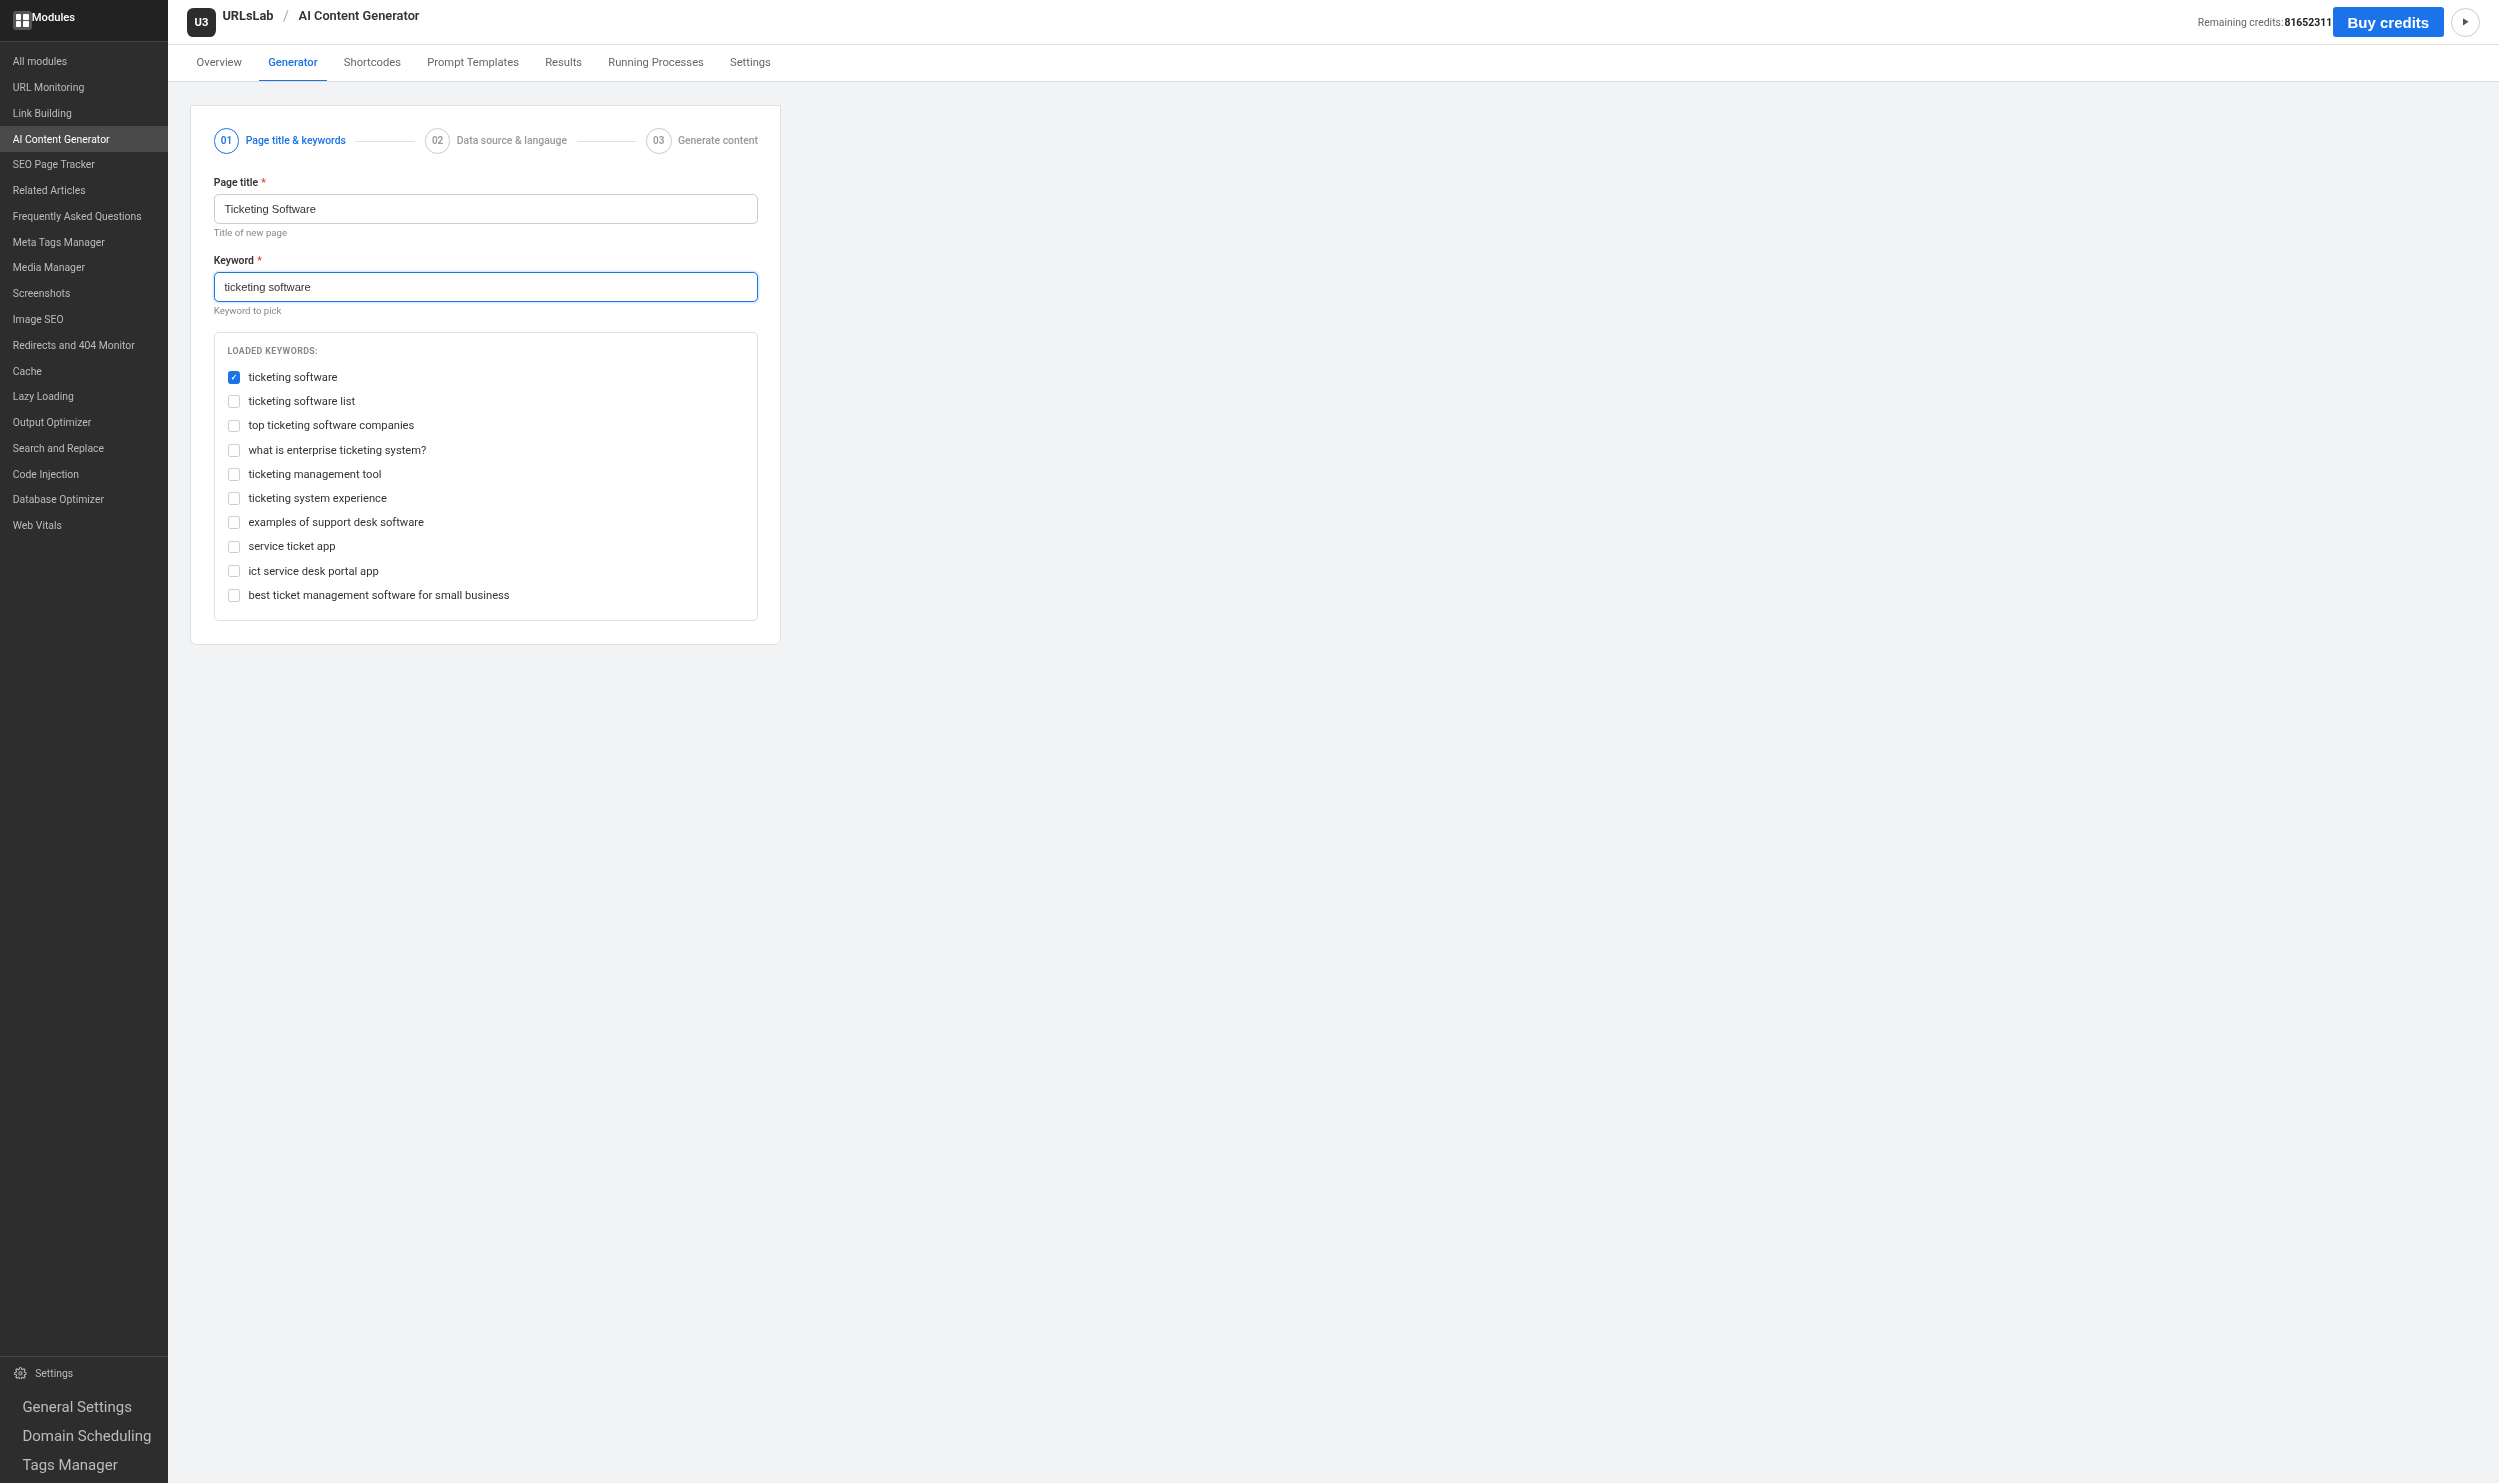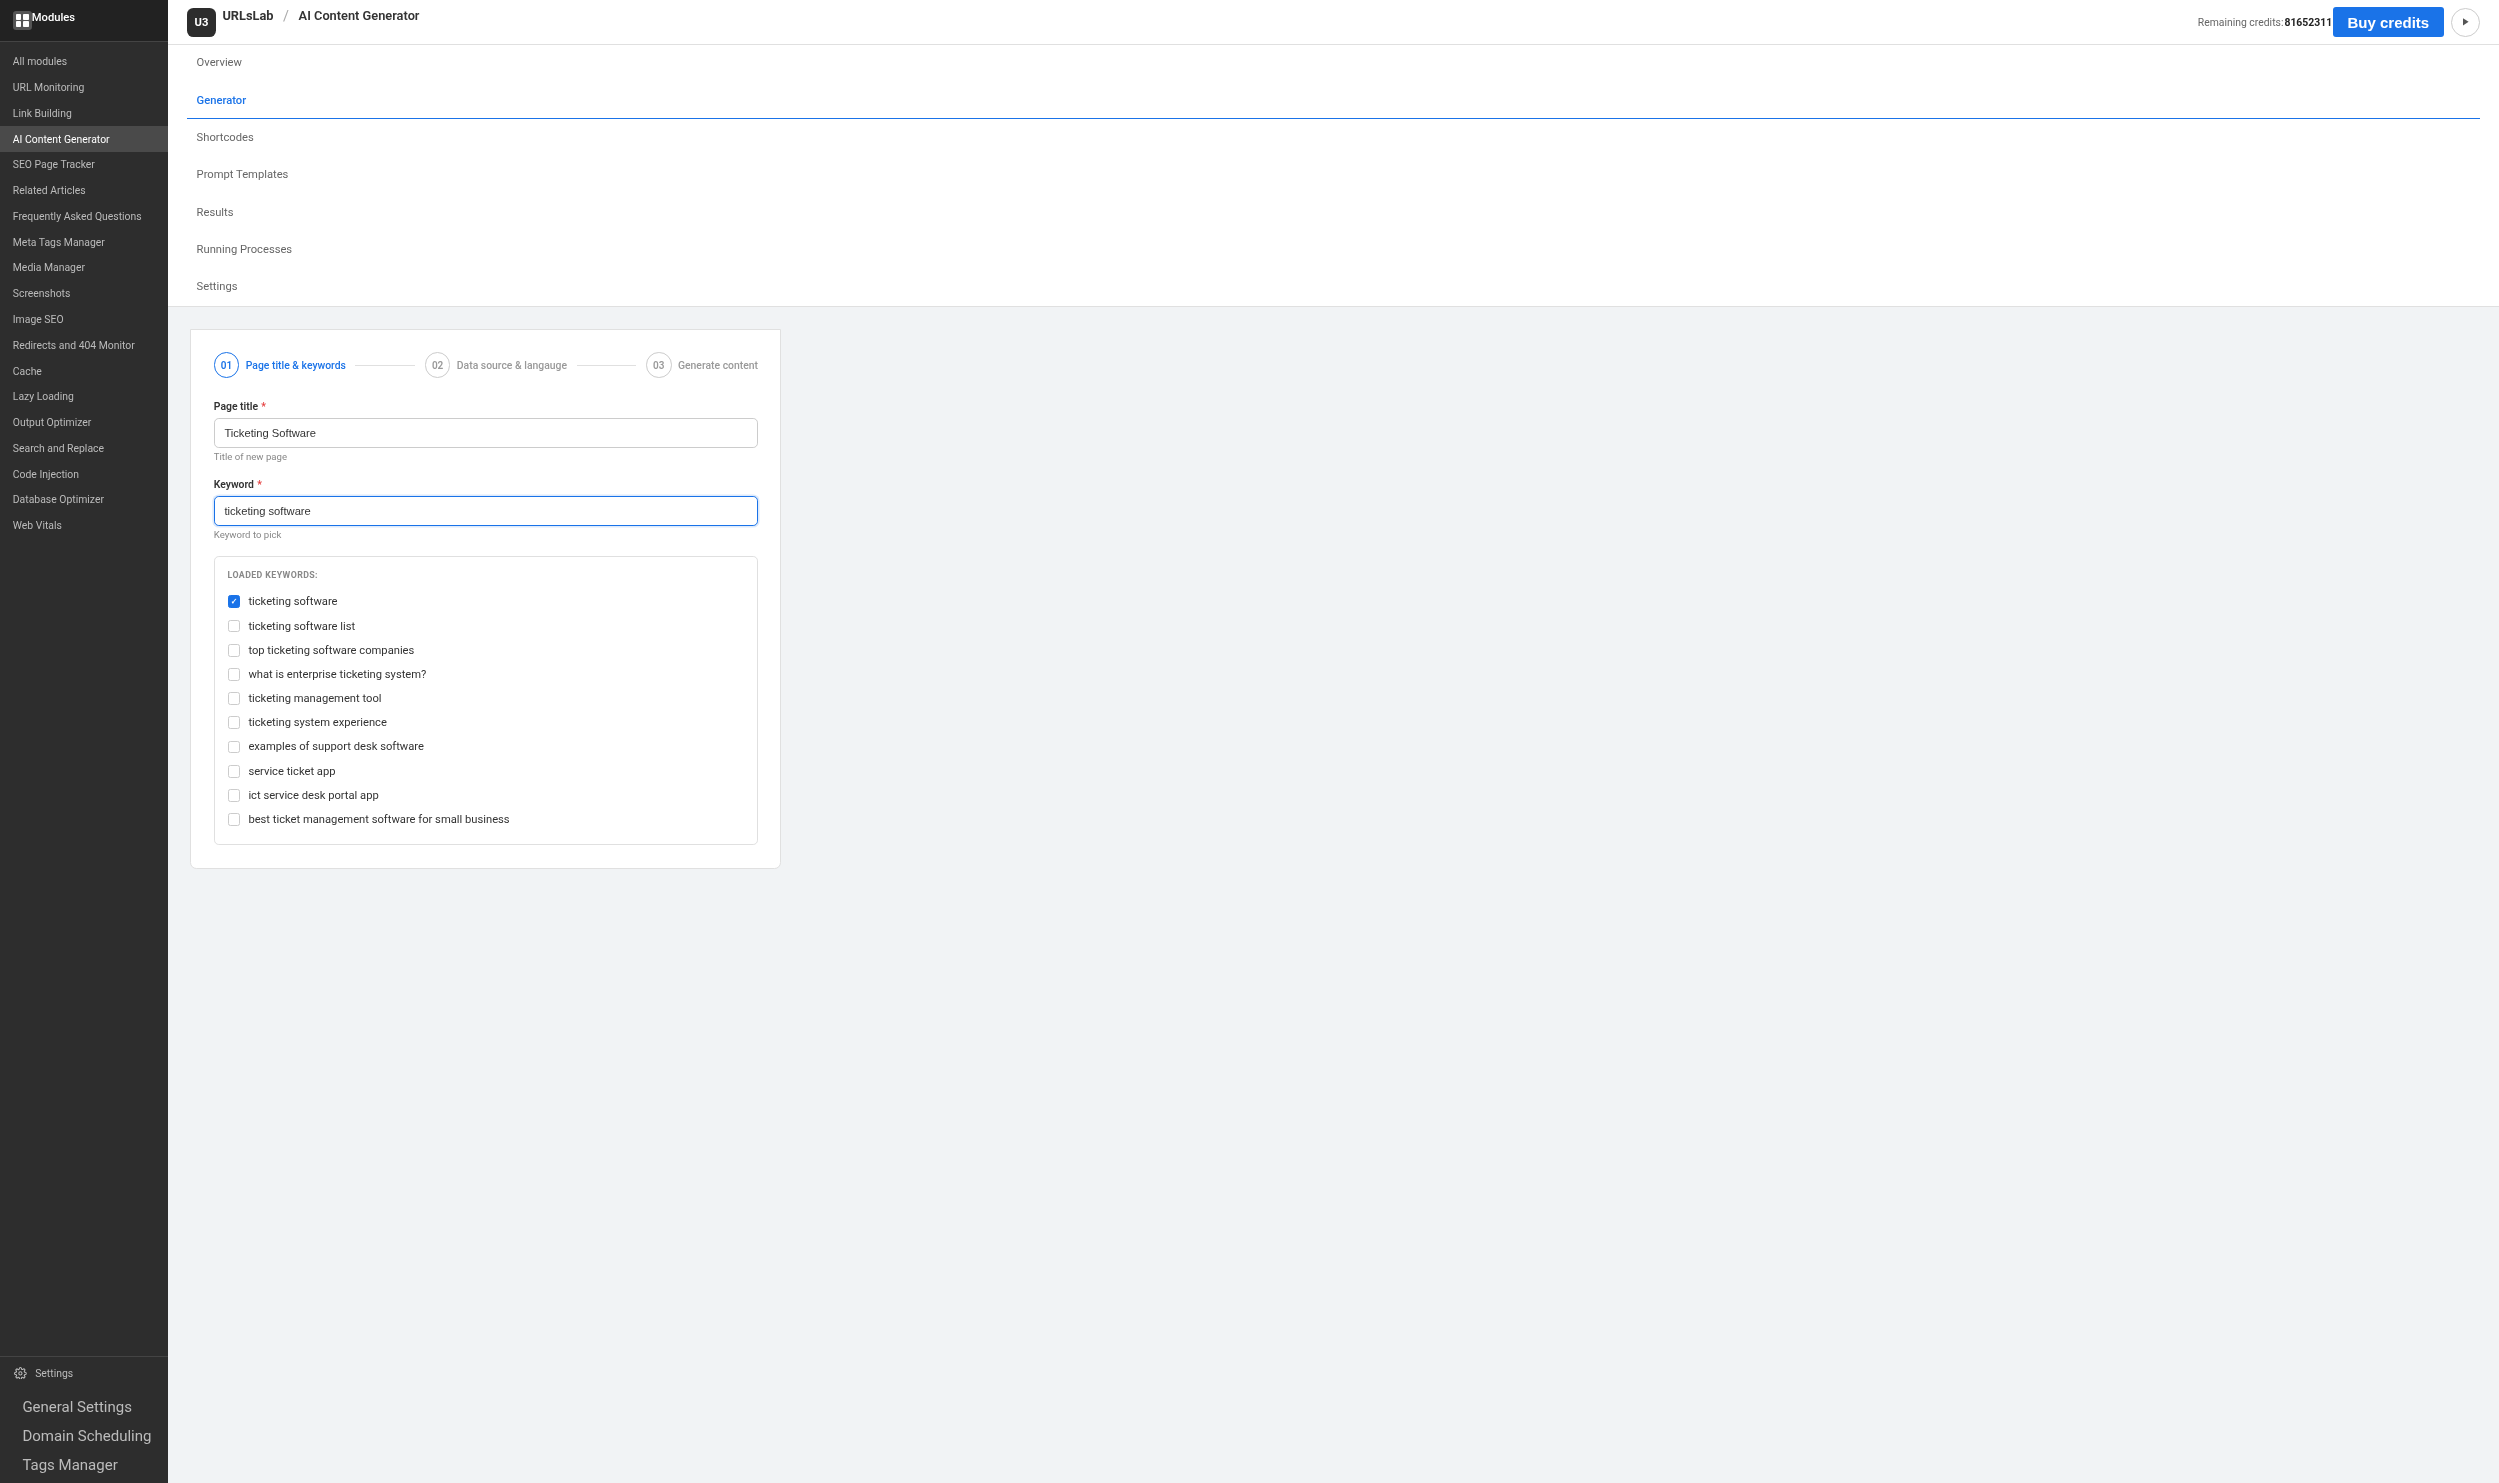--- a/index.html
+++ b/index.html
@@ -30,21 +30,21 @@
     .topbar { background: #fff; border-bottom: 0.8px solid #e0e0e0; display: flex; align-items: center; padding: 0 19px; height: 45px; gap: 9.6px; }
     .topbar-logo { display: flex; align-items: flex-start; gap: 6.4px; }
     .topbar-logo-icon { width: 29px; height: 29px; background: #2d2d2d; border-radius: 6.4px; display: flex; align-items: center; justify-content: center; color: #fff; font-weight: bold; font-size: 11.2px; }
     .topbar-title { font-size: 12.8px; font-weight: 600; color: #333; }
     .topbar-credits { margin-left: auto; font-size: 10.4px; color: #666; display: flex; align-items: center; gap: 1px; }
     .topbar-credits-value { font-weight: 700; color: #222; }
     .buy-credits-btn { background: #1a73e8; color: #fff; border: none; padding: 6.4px 14.4px; border-radius: 3px; font-size: 15px; font-weight: 600; cursor: pointer; }
     .play-btn { width: 29px; height: 29px; border: 0.8px solid #ccc; border-radius: 50%; background: #fff; display: flex; align-items: center; justify-content: center; cursor: pointer; margin-left: 6.4px; }
 
     
-    .nav-tabs { background: #fff; border-bottom: 0.8px solid #e0e0e0; display: flex; padding: 0 19px; gap: 1px; flex-direction: column; }
+    .nav-tabs { background: #fff; border-bottom: 0.8px solid #e0e0e0; display: flex; padding: 0 19px; gap: 7px; }
     .nav-tab { padding: 11.2px 9.6px; font-size: 11.2px; color: #666; cursor: pointer; border-bottom: 1.6px solid transparent; white-space: nowrap; }
     .nav-tab.active { color: #1a73e8; border-bottom-color: #1a73e8; font-weight: 500; }
 
     
     .page-content { flex: 1; overflow-y: auto; padding: 22.4px; }
 
     
     .generator-tabs { display: flex; background: #fff; border-radius: 6.4px 6.4px 0 0; overflow: hidden; border: 0.8px solid #e0e0e0; border-bottom: none; max-width: 591px; }
     .gen-tab { flex: 1; padding: 11.2px; text-align: center; font-size: 11.2px; cursor: pointer; border: none; outline: none; }
     .gen-tab.active { background: #dbeafe; color: #1a73e8; font-weight: 500; }

